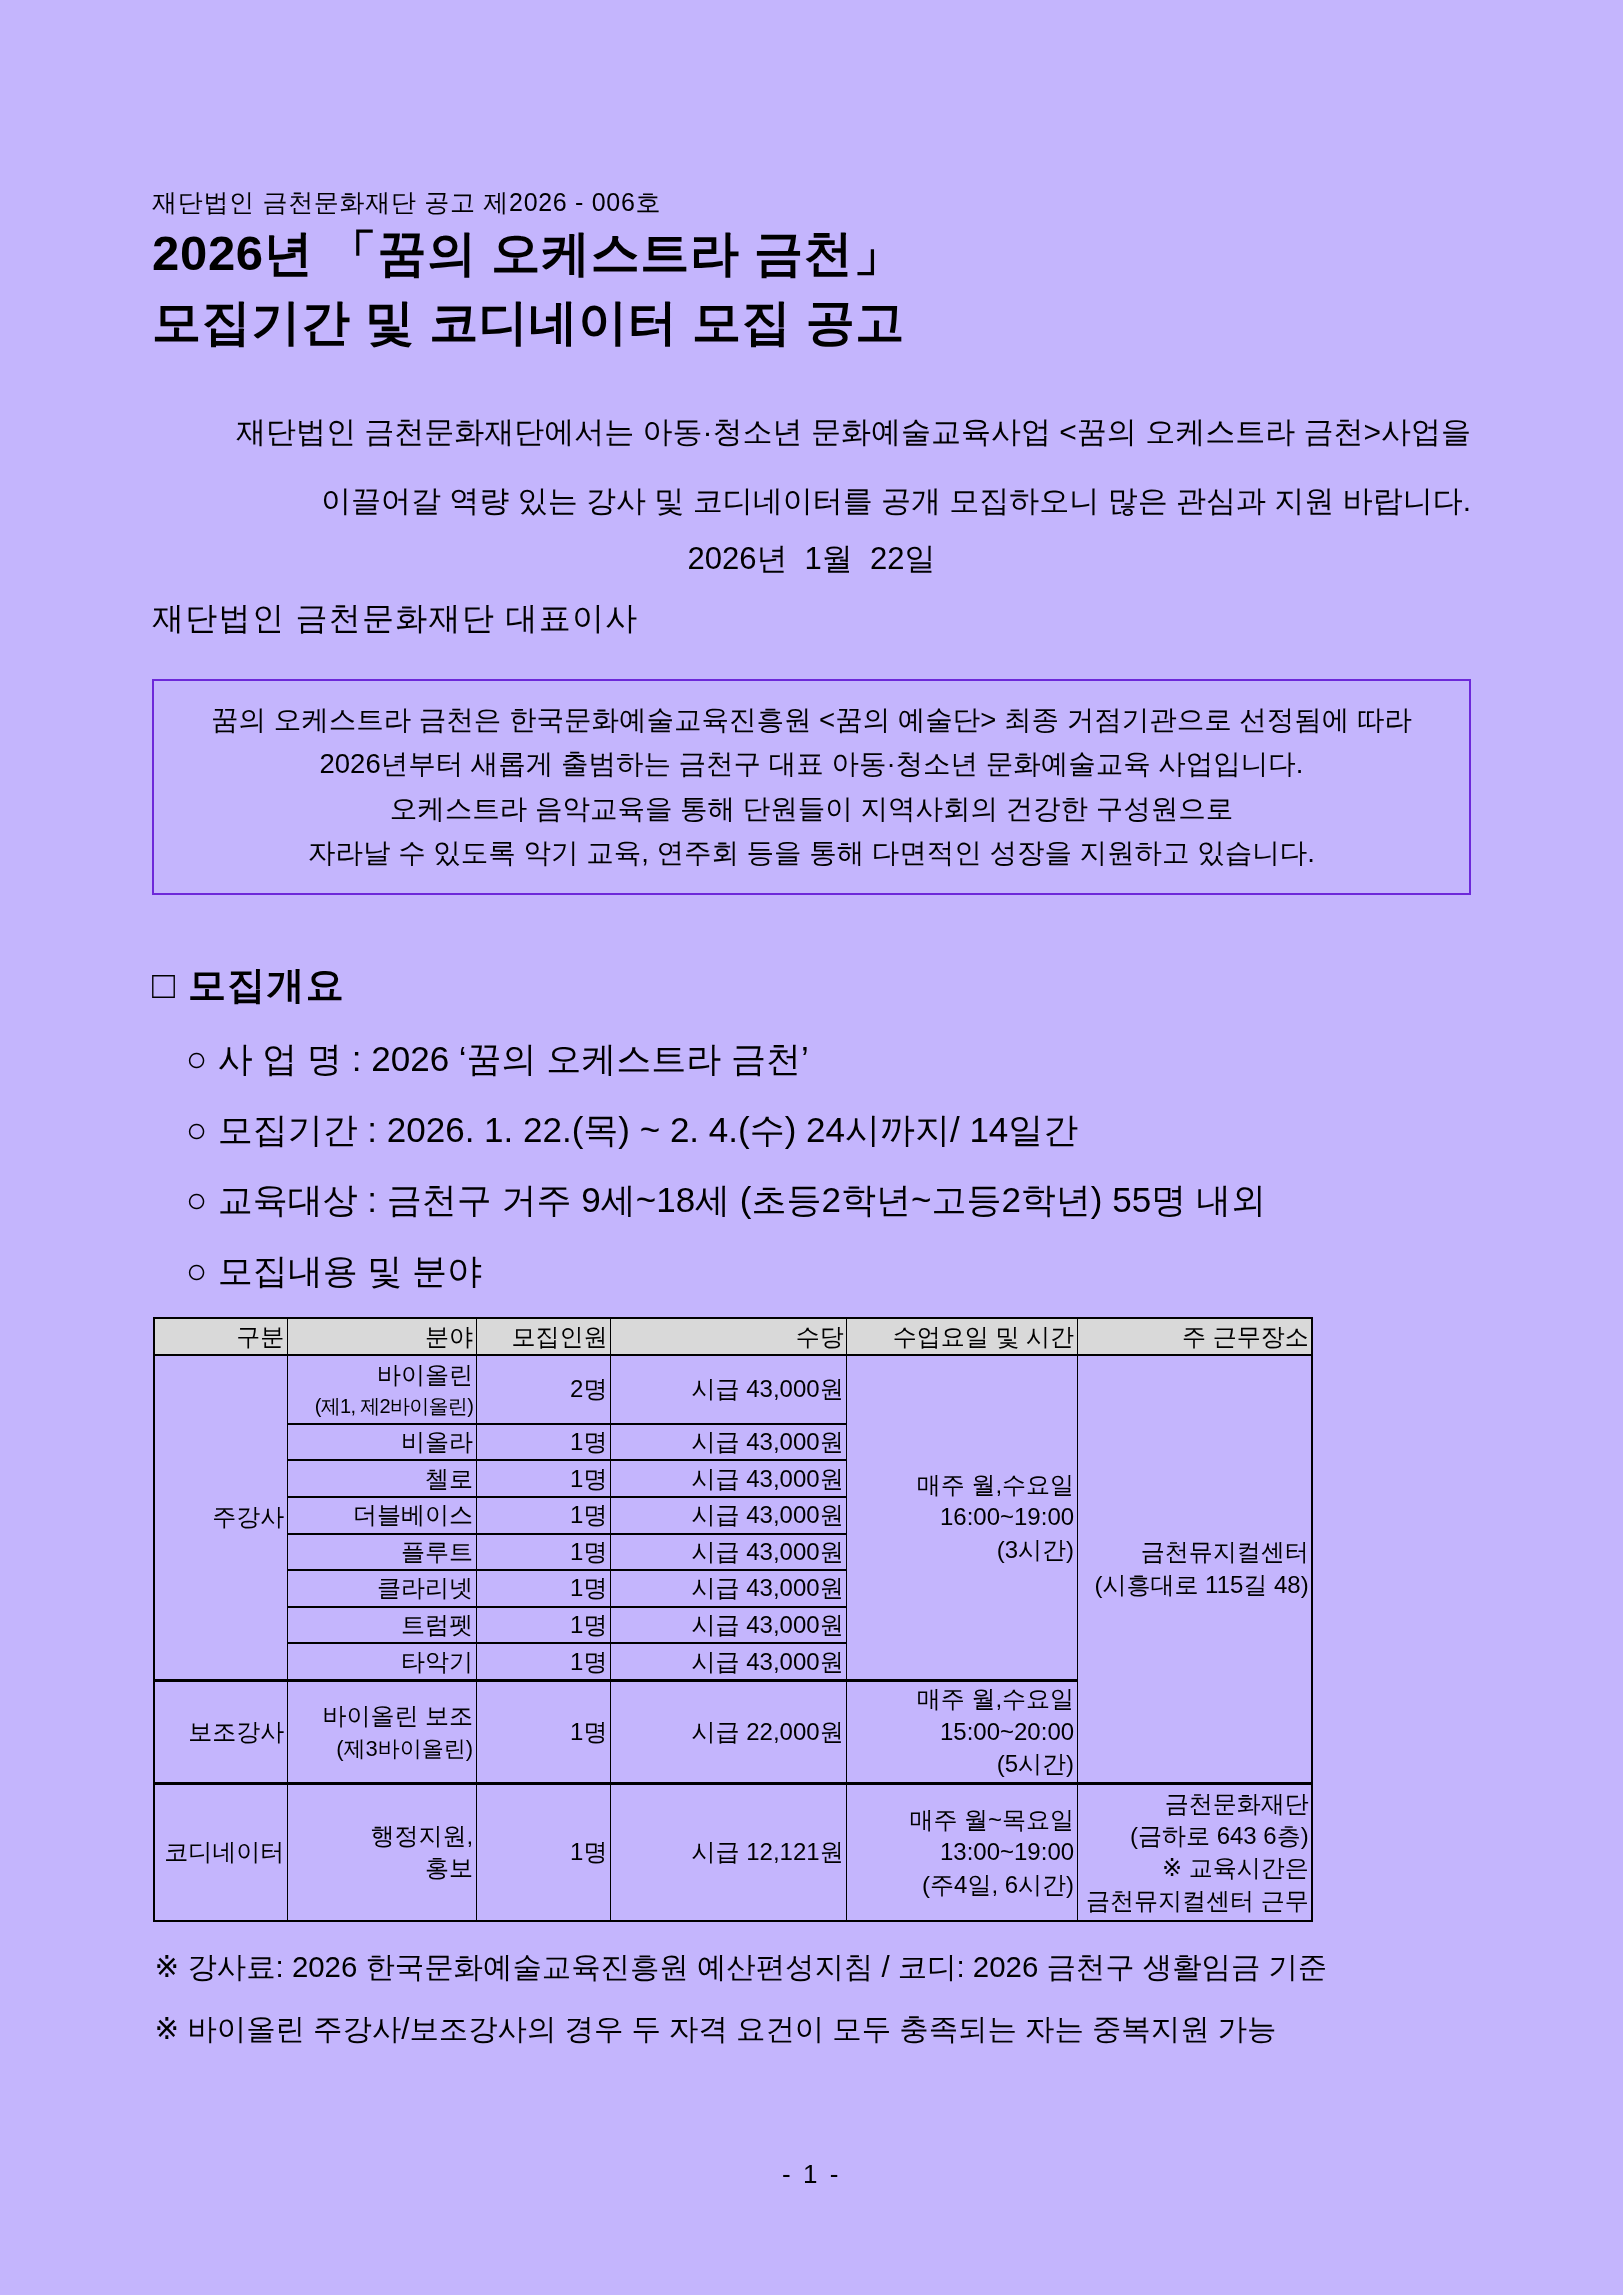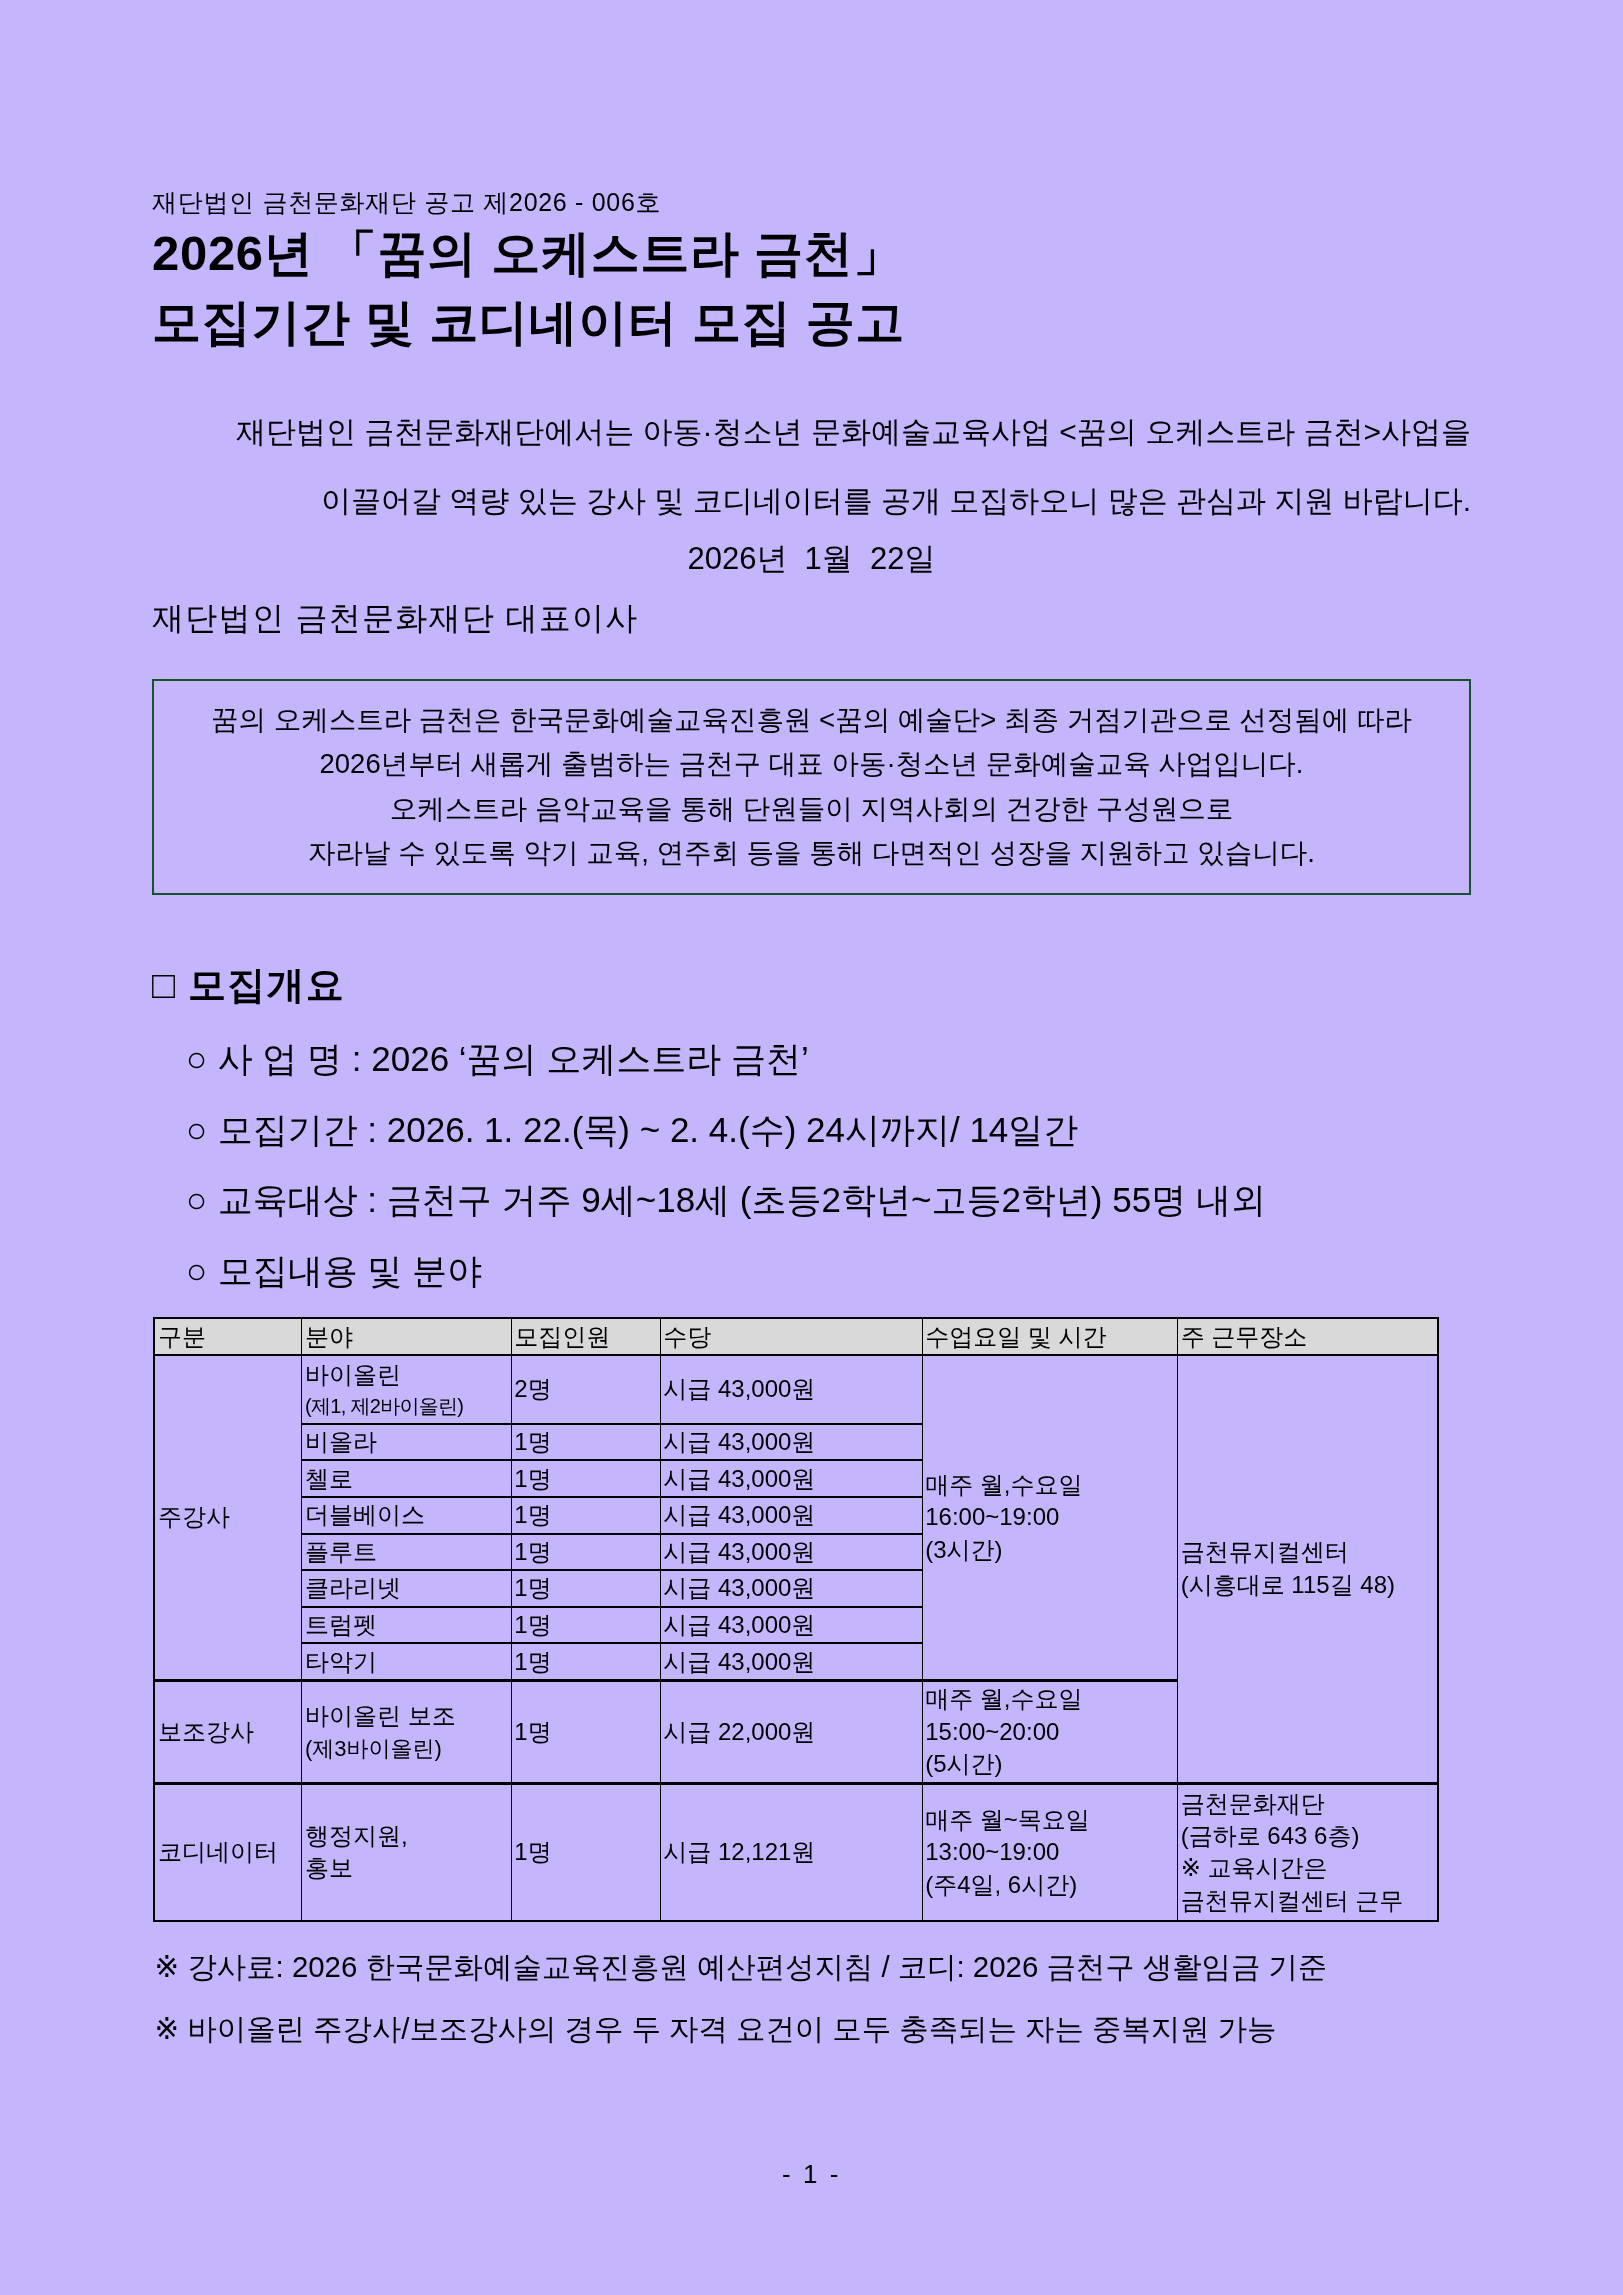--- a/index.html
+++ b/index.html
@@ -24,38 +24,38 @@
   .intro {
     margin-top:41px;
     text-align:right;
     font-size:30px; line-height:2.3;
     white-space:pre-line;
   }
   .date-line { margin-top:2.6px; text-align:center; font-size:31px; white-space:pre; }
   .signer-line { margin-top:17px; text-align:left; font-size:32px; letter-spacing:1.3px; }
   .info-box {
     margin-top:38px;
-    border:2px solid #14532d;
+    border:2px solid #6d28d9;
     padding:17px 19.6px;
     text-align:center;
     font-size:27.5px; line-height:1.62;
     white-space:pre-line;
   }
   .section-heading { margin-top:65px; font-size:38px; }
   .section-heading .marker { font-weight:400; margin-right:13px; }
   .section-heading .label { font-weight:bold; letter-spacing:1.3px; }
   .bullets { margin-top:13px; list-style:none; padding-left:34px; }
   .bullets li { font-size:35px; line-height:2.02; }
   .bullets .bullet-marker { margin-right:10.5px; }
   table.recruit {
-    width:1286px;
+    width:1160px;
     margin:10.5px 0 0 1.3px;
     border-collapse:collapse;
     table-layout:fixed;
-    text-align:left;
+    text-align:right;
     font-size:24px;
   }
   table.recruit { border:2.6px solid #000; }
   table.recruit th, table.recruit td {
     border-left:1.3px solid #000; border-right:1.3px solid #000;
     border-top:2px solid #000; border-bottom:2px solid #000;
     vertical-align:middle;
     padding:1.3px 2.6px;
     font-weight:400;
   }

